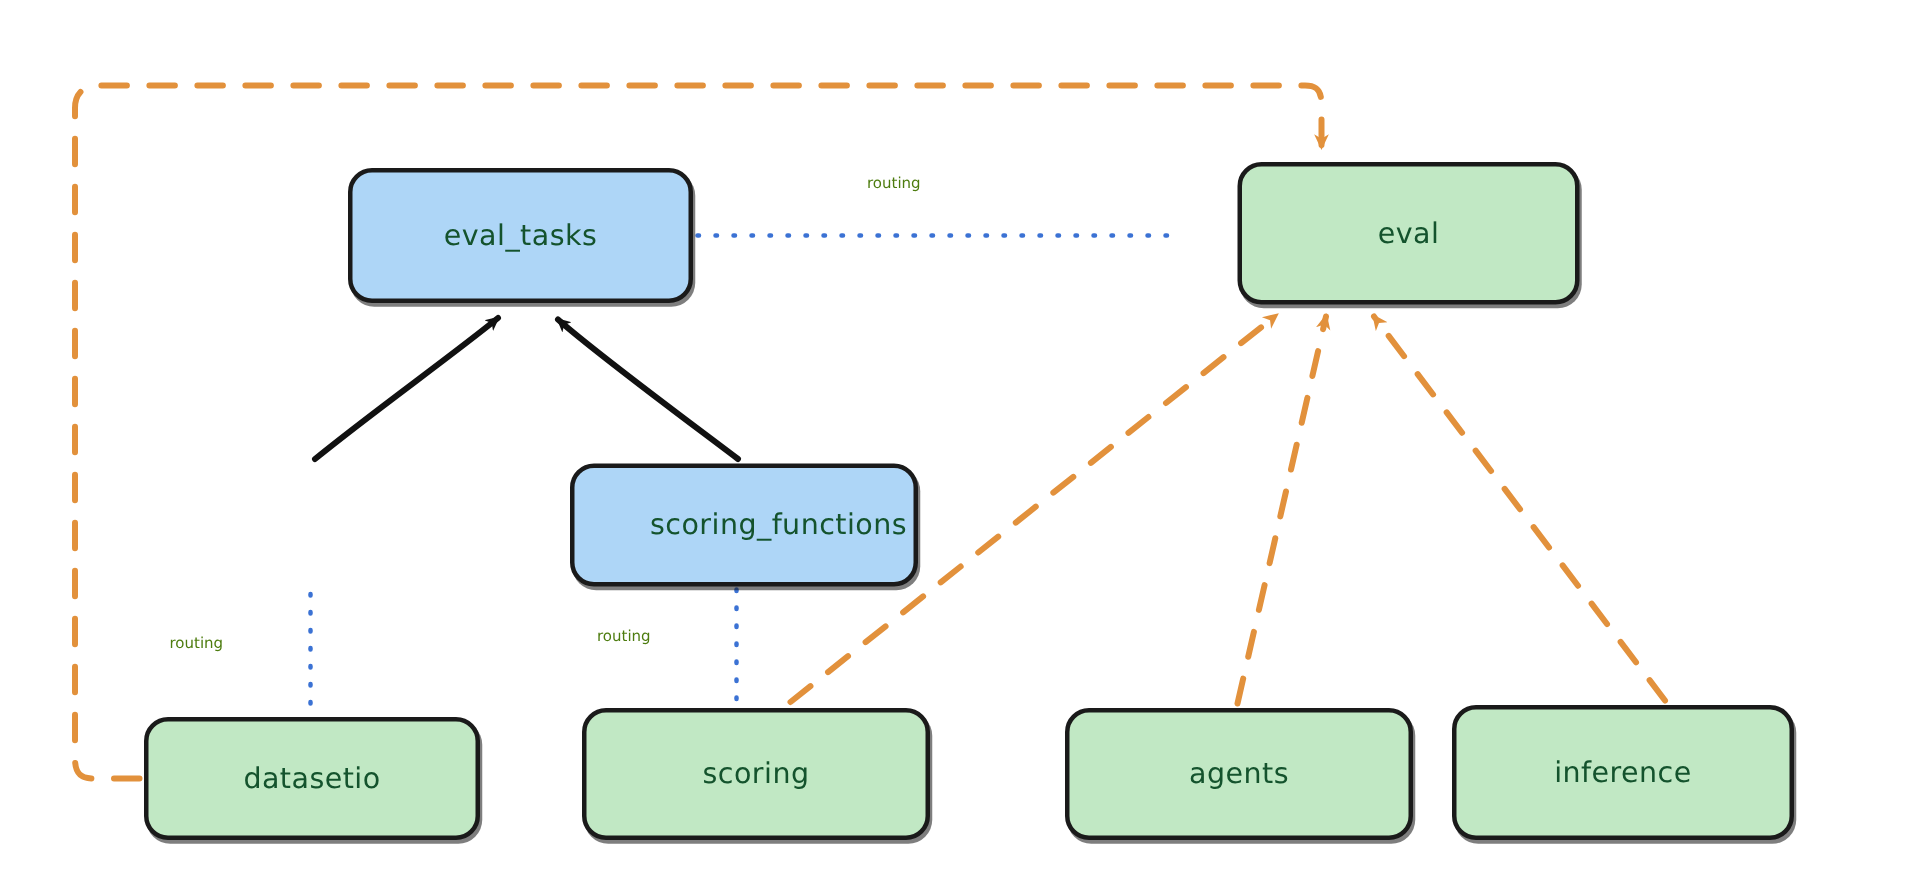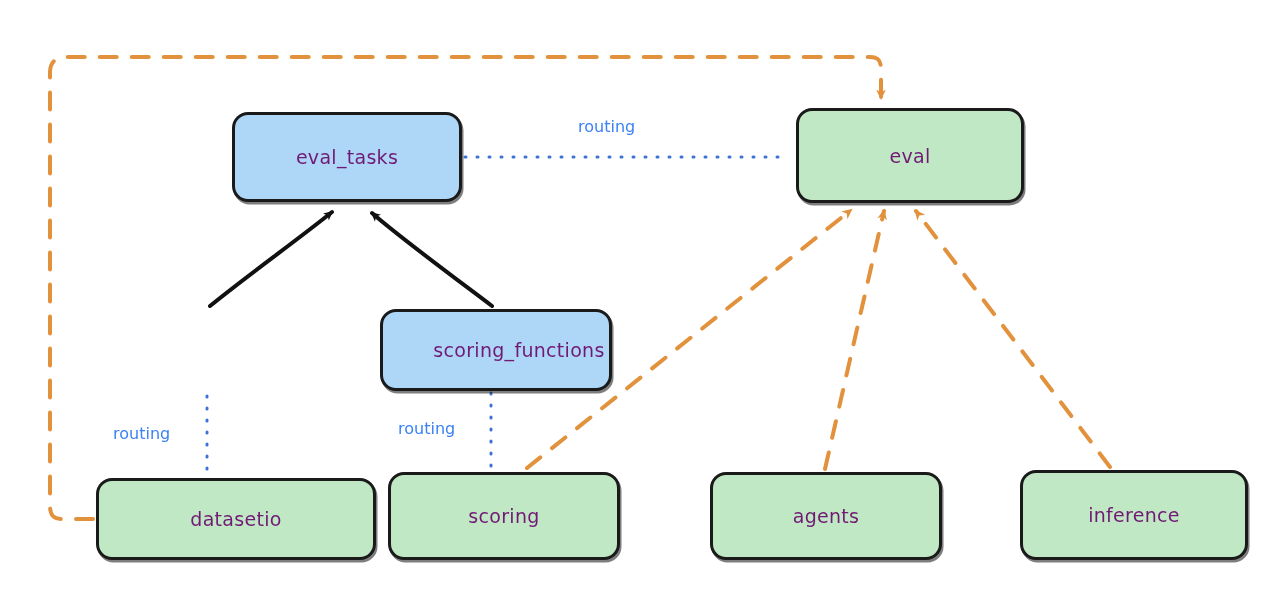--- a/index.html
+++ b/index.html
@@ -37,30 +37,30 @@
     align-items: center;
     justify-content: center;
     z-index: 3;
     box-shadow: 1.5px 2.5px 0 rgba(20,20,20,0.55);
   }
   .node.blue  { background: #aed6f7; }
   .node.green { background: #c1e8c4; }
   .node-label {
     font-family: "DejaVu Sans", sans-serif;
     font-size: 19px;
-    color: #701a75;
+    color: #14532d;
     letter-spacing: 0.3px;
     white-space: nowrap;
     user-select: none;
   }
   .edge-label {
     position: absolute;
     font-family: "DejaVu Sans", sans-serif;
-    font-size: 16px;
-    color: #3b82f6;
+    font-size: 10px;
+    color: #4d7c0f;
     white-space: nowrap;
     z-index: 4;
     user-select: none;
   }
 </style>
 </head>
 <body>
 
 <div id="diagram-canvas">
 
@@ -90,42 +90,42 @@
 
     <path d="M 825,469 L 884,211" fill="none" stroke="#e2913c" stroke-width="4" stroke-linecap="round" stroke-dasharray="17 15" marker-end="url(#arrow-orange)"></path>
 
     <path d="M 1110,467 L 916,211" fill="none" stroke="#e2913c" stroke-width="4" stroke-linecap="round" stroke-dasharray="17 15" marker-end="url(#arrow-orange)"></path>
   </svg>
 
   <div class="node blue" style="left:232px; top:112px; width:230px; height:90px;">
     <span class="node-label">eval_tasks</span>
   </div>
 
-  <div class="node green" style="left:796px; top:108px; width:228px; height:95px;">
+  <div class="node green" style="left:825px; top:108px; width:228px; height:95px;">
     <span class="node-label">eval</span>
   </div>
 
 
   <div class="node blue" style="left:380px; top:309px; width:232px; height:82px;padding-left:46px;">
     <span class="node-label">scoring_functions</span>
   </div>
 
-  <div class="node green" style="left:96px; top:478px; width:280px; height:82px;">
+  <div class="node green" style="left:96px; top:478px; width:224px; height:82px;">
     <span class="node-label">datasetio</span>
   </div>
 
   <div class="node green" style="left:388px; top:472px; width:232px; height:88px;">
     <span class="node-label">scoring</span>
   </div>
 
   <div class="node green" style="left:710px; top:472px; width:232px; height:88px;">
     <span class="node-label">agents</span>
   </div>
 
-  <div class="node green" style="left:1020px; top:470px; width:228px; height:90px;">
+  <div class="node green" style="left:968px; top:470px; width:228px; height:90px;">
     <span class="node-label">inference</span>
   </div>
 
   <span class="edge-label" style="left:578px; top:117px;">routing</span>
 
   <span class="edge-label" style="left:113px; top:424px;">routing</span>
 
   <span class="edge-label" style="left:398px; top:419px;">routing</span>
 
 </div>

